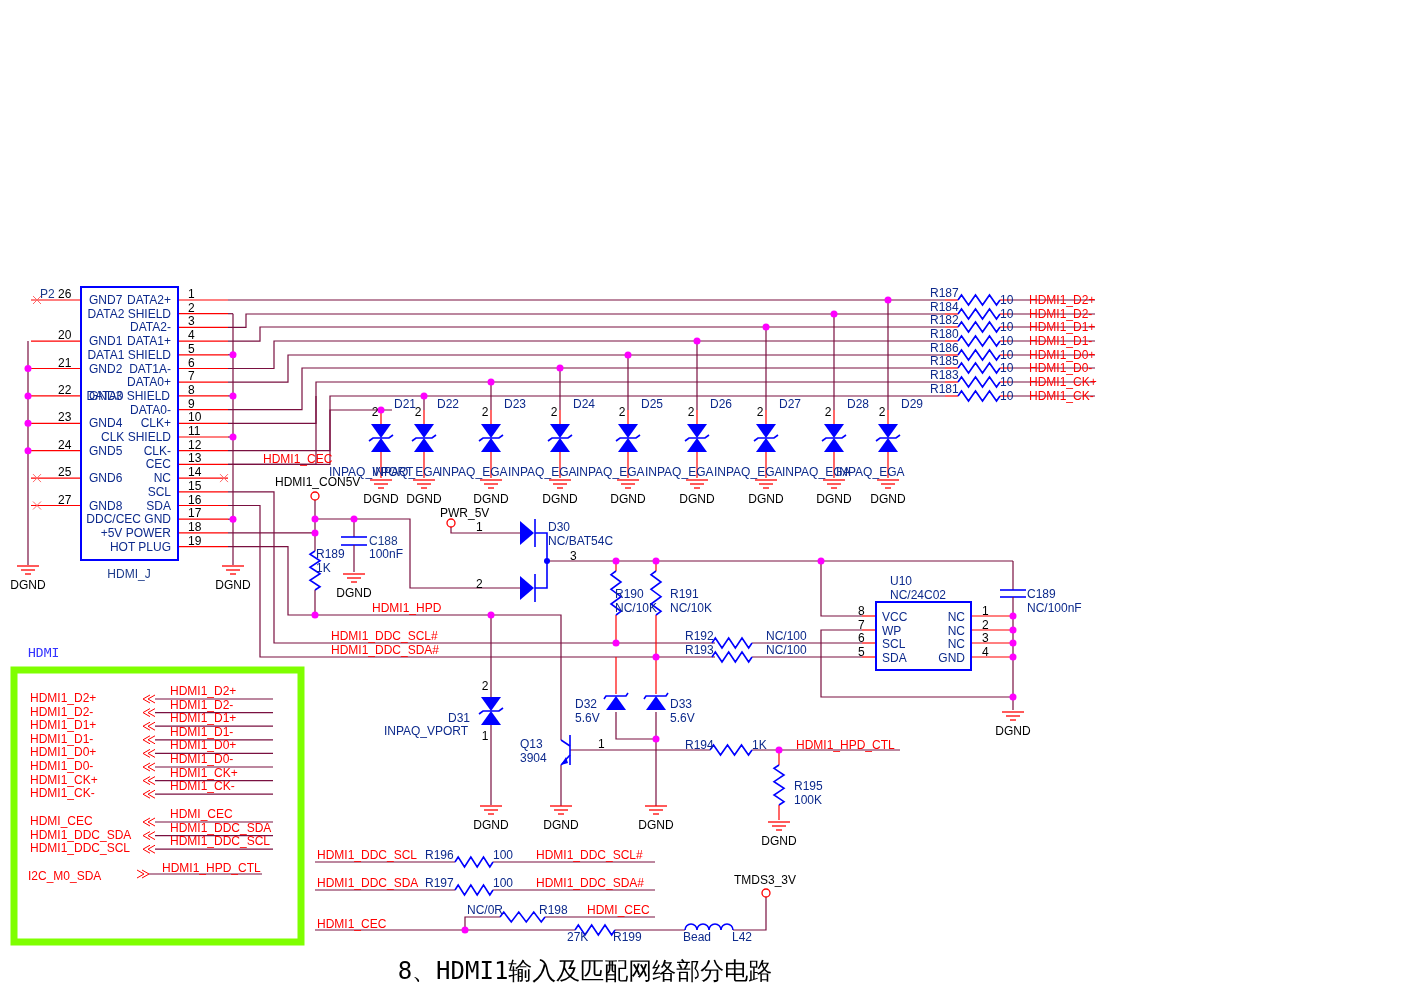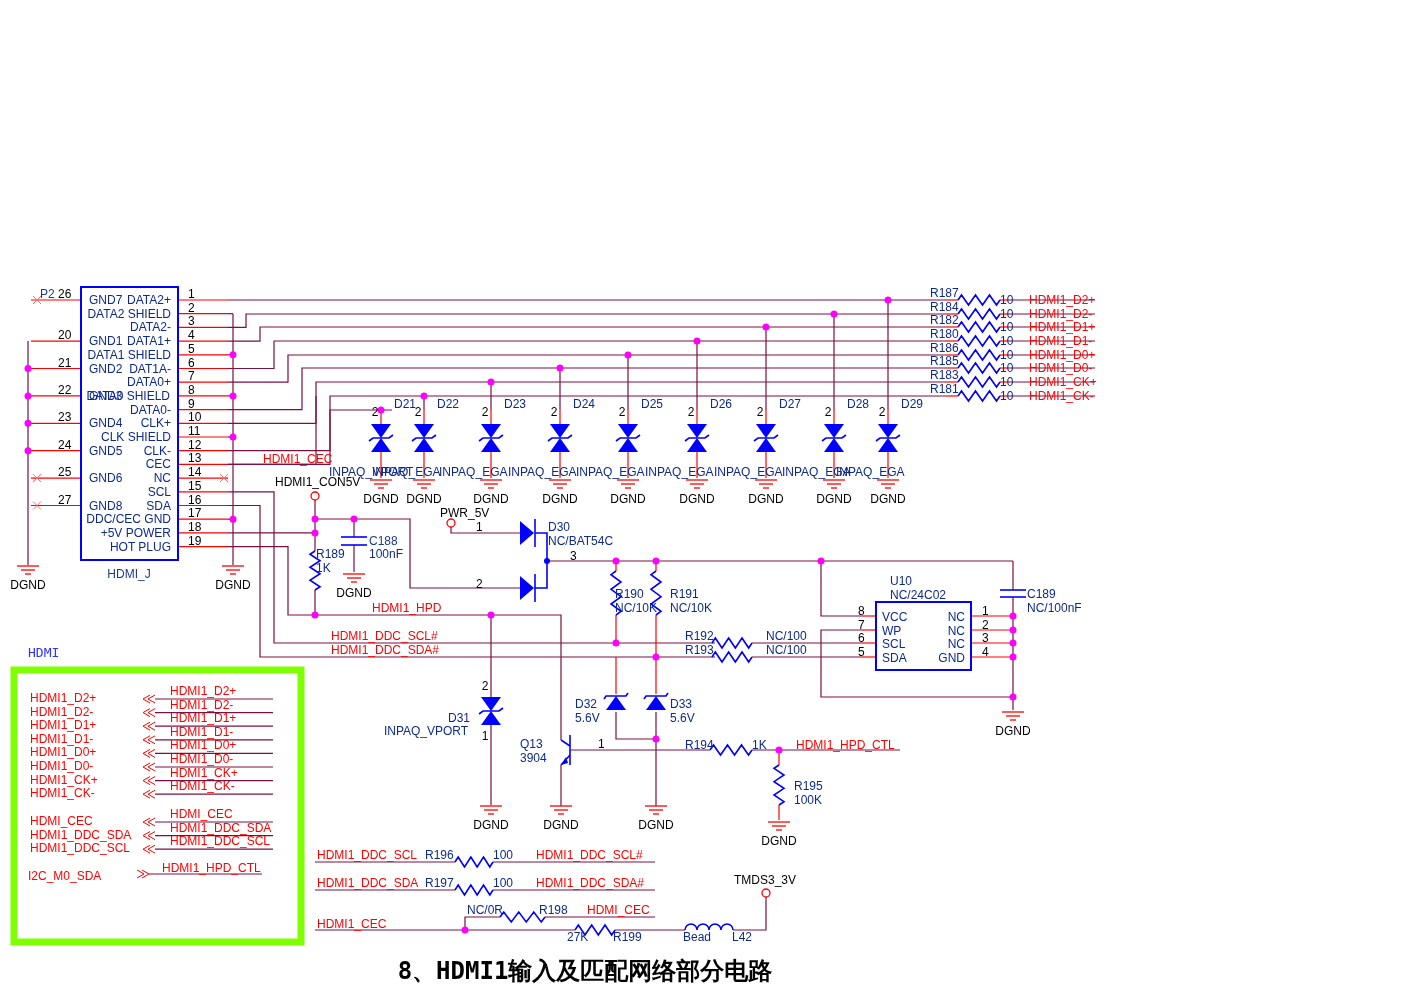--- a/index.html
+++ b/index.html
@@ -7,21 +7,21 @@
   svg { position:absolute; left:0; top:0; }
   .t { font-family:"Liberation Sans", sans-serif; font-size:12px; }
   .comp { fill:#0d2a8c; }
   .red { fill:#ff0000; }
   .blk { fill:#000000; }
   .navy { fill:#1b3a8a; }
   .wire { stroke:#7a1040; stroke-width:1.2; fill:none; }
   .pinl { stroke:#ff0000; stroke-width:1.2; fill:none; }
   .bl { stroke:#0000ff; stroke-width:1.6; fill:none; }
   .dot { fill:#ff00ff; }
-  .title { position:absolute; left:0; width:1170px; top:955px; text-align:center; font-family:"DejaVu Sans Mono", monospace; font-weight:bold; font-size:24px; color:#000; }
+  .title { position:absolute; left:0; width:1170px; top:955px; text-align:center; font-family:"DejaVu Sans Mono", monospace; font-weight:normal; font-size:24px; color:#000; }
   .hdmi-label { font-family:"DejaVu Sans Mono", monospace; font-size:13px; fill:#3333ff; }
 </style>
 </head>
 <body>
 
 <svg id="sch" width="1404" height="993" viewBox="0 0 1404 993" xmlns="http://www.w3.org/2000/svg">
   <g id="layer-wires">
       <line x1="178" y1="300" x2="228" y2="300" class="pinl"></line>
       <line x1="178" y1="313.7" x2="228" y2="313.7" class="pinl"></line>
       <line x1="178" y1="327.4" x2="228" y2="327.4" class="pinl"></line>

